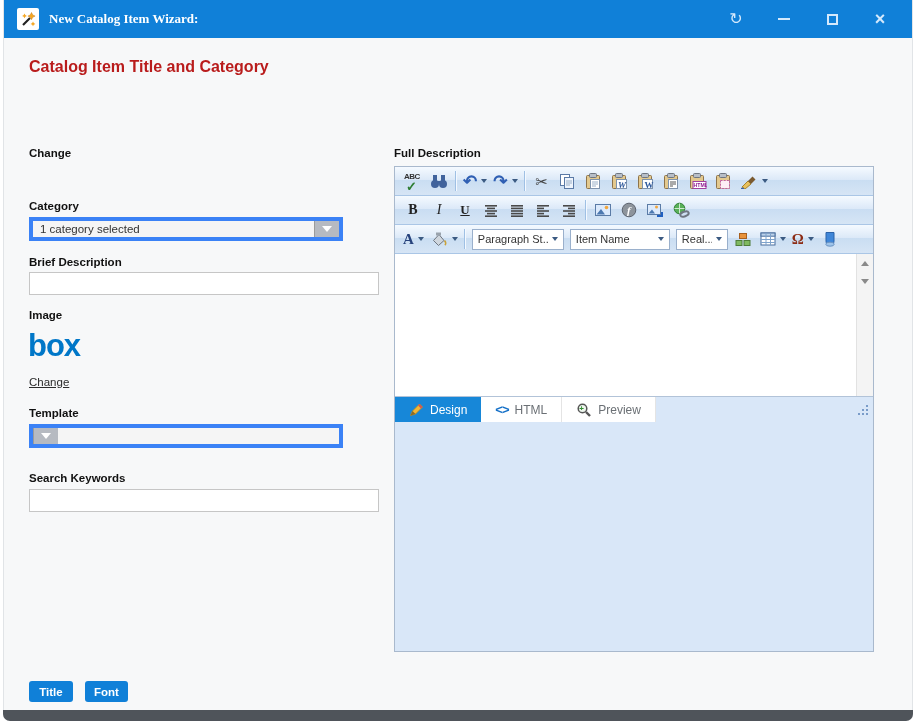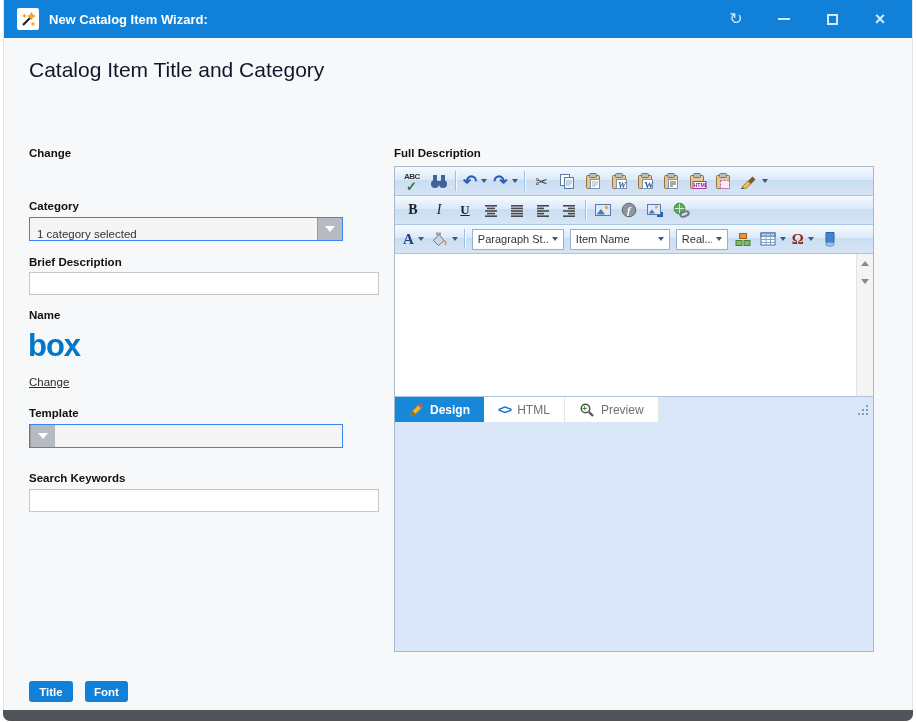--- a/index.html
+++ b/index.html
@@ -4,35 +4,35 @@
 <style>
   * { box-sizing: border-box; margin: 0; padding: 0; }
   html,body { background:#fff; font-family:"Liberation Sans",sans-serif; }
   .frame { position:relative; width:916px; height:722px; background:#fff; overflow:hidden; }
   .win { position:absolute; left:3px; top:0; right:3px; bottom:6px; background:#f7f8f9; border:1px solid #e1e4e7; border-top:none; }
   .bottom-band { position:absolute; left:3px; right:3px; bottom:1px; height:11px; background:#4f545a; border-radius:0 0 7px 7px; }
 
   
   .titlebar { position:absolute; left:0; top:0; right:0; height:38px; background:#1080d8; display:flex; align-items:center; padding:0 13px; }
   .app-ico { width:22px; height:22px; background:#fff; border-radius:2px; margin-right:10px; display:flex; align-items:center; justify-content:center; flex:0 0 auto; }
-  .titletext { color:#fff; font-weight:bold; font-size:13px; }
+  .titletext { color:#fff; font-weight:bold; font-size:13px;font-family:Liberation Serif, serif; }
   .win-controls { margin-left:auto; display:flex; align-items:center; gap:30px; color:#d4e9fc; padding-right:10px; }
   .wc { display:flex; align-items:center; justify-content:center; width:18px; height:18px; cursor:pointer; }
   .wc-refresh { font-size:16px; line-height:1; }
   .wc-bar { display:inline-block; width:12px; height:2px; background:currentColor; }
   .wc-box { display:inline-block; width:11px; height:11px; border:2px solid currentColor; }
   .wc-x { font-size:18px; font-weight:bold; line-height:1; }
 
   
-  .heading { position:absolute; left:25px; top:58px; font-size:21px; font-weight:normal; color:#0f172a; }
+  .heading { position:absolute; left:25px; top:58px; font-size:16px; font-weight:bold; color:#b91c1c; }
   .desc { position:absolute; left:25px; top:101px; font-size:11.5px; color:#1e1e1e; line-height:16px; }
 
   .flabel { position:absolute; left:25px; font-size:11.5px; font-weight:bold; color:#111; }
   .finput { position:absolute; left:25px; width:350px; height:23px; border:1px solid #c6c6c6; background:#fff; font-size:11.5px; color:#222; padding:0 6px; font-family:"Liberation Sans",sans-serif; outline:none; }
-  .fdrop { position:absolute; left:25px; width:314px; height:24px; border:1px solid #3b82f6; background:#f5f5f5; display:flex; align-items:flex-end; cursor:pointer; }
+  .fdrop { position:absolute; left:25px; width:314px; height:24px; border:4px solid #3b82f6; background:#f5f5f5; display:flex; align-items:center; cursor:pointer; }
   .fdrop .val { flex:1; font-size:11.5px; color:#333; padding:0 7px; }
   .fdrop .dbtn { width:25px; height:100%; background:#b6bac1; border-left:1px solid #9b9b9b; display:flex; align-items:center; justify-content:center; }
   .fdrop .dbtn i { width:0; height:0; border-left:5px solid transparent; border-right:5px solid transparent; border-top:6px solid #fff; }
 
   .box-logo { position:absolute; left:24px; top:330px; font-size:31px; font-weight:bold; letter-spacing:-1px; color:#0077c8; line-height:1; }
   .change-link { position:absolute; left:25px; top:376px; font-size:11.5px; color:#2b2b2b; text-decoration:underline; cursor:pointer; }
 
   
   .editor { position:absolute; left:390px; top:166px; width:480px; height:486px; background:#d9e7f8; border:1px solid #a9b9cd; }
   .tb-row { height:29px; display:flex; align-items:center; padding:0 5px;
@@ -50,21 +50,21 @@
 
   .edit-area { position:relative; height:143px; background:#fff; border-bottom:1px solid #b2c3d8; }
   .edit-surface { position:absolute; inset:0 17px 0 0; outline:none; font-size:12px; padding:4px; }
   .scrollstrip { position:absolute; right:0; top:0; bottom:0; width:17px; background:#f4f4f4; border-left:1px solid #e2e2e2; }
   .sarr { position:absolute; left:4px; width:0; height:0; border-left:4px solid transparent; border-right:4px solid transparent; cursor:pointer; }
   .sarr.up { top:7px; border-bottom:5px solid #8a8a8a; }
   .sarr.down { top:25px; border-top:5px solid #8a8a8a; }
 
   .tabstrip { display:flex; height:25px; }
   .tab { display:flex; align-items:center; gap:6px; padding:0 14px; font-size:12px; color:#6b7075; background:#fff; border-right:1px solid #e4e4e4; cursor:pointer; }
-  .tab.active { background:#1787d8; color:#fff; font-weight:bold; border-right:none; }
+  .tab.active { background:#1787d8; color:#fff; font-weight:normal; border-right:none; }
   .grip { position:absolute; right:4px; top:238px; width:11px; height:11px; }
   .grip i { position:absolute; width:2px; height:2px; background:#7a9cc9; }
 
   
   .btn { position:absolute; top:681px; height:21px; background:#1080d8; color:#fff; font-weight:bold; font-size:11.5px; border:none; border-radius:3px; display:flex; align-items:center; justify-content:center; cursor:pointer; font-family:"Liberation Sans",sans-serif; }
   .btn-back { left:25px; width:44px; }
   .btn-next { left:81px; width:43px; }
 </style>
 </head>
 <body>
@@ -106,21 +106,21 @@
     <div class="fdrop" style="top:217px" data-name="category-dropdown">
       <span class="val" data-name="category-value">1 category selected</span>
       <span class="dbtn" data-name="category-dropdown-arrow-icon">
           <i></i>
         </span>
     </div>
 
     <div class="flabel" style="top:256px" data-name="brief-description-label">Brief Description</div>
     <input class="finput" style="top: 272px;" data-name="brief-description-input" value="">
 
-    <div class="flabel" style="top:309px" data-name="image-label">Name</div>
+    <div class="flabel" style="top:309px" data-name="image-label">Image</div>
     <div class="box-logo" data-name="box-logo">box</div>
     <a class="change-link" data-name="change-image-link">Change</a>
 
     <div class="flabel" style="top:407px" data-name="template-label">Template</div>
     <div class="fdrop" style="top:424px" data-name="template-dropdown">
       <span class="dbtn" data-name="template-dropdown-arrow-icon">
           <i></i>
         </span>
     </div>
 

